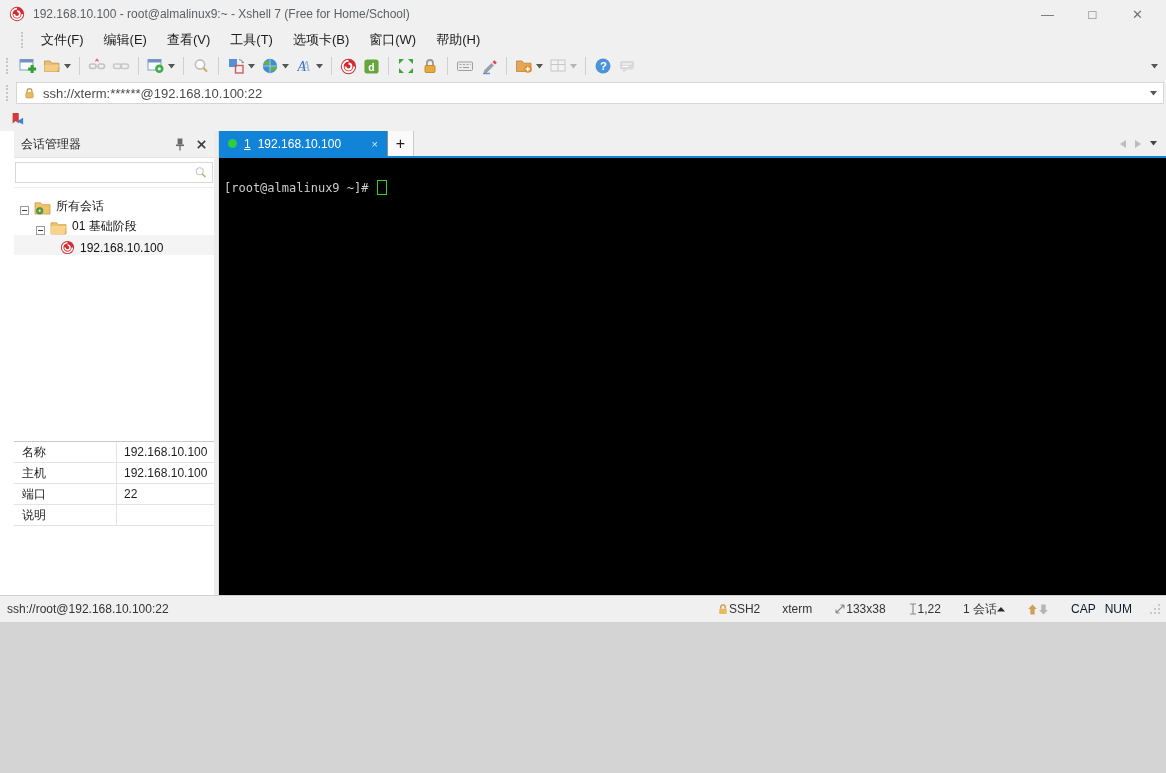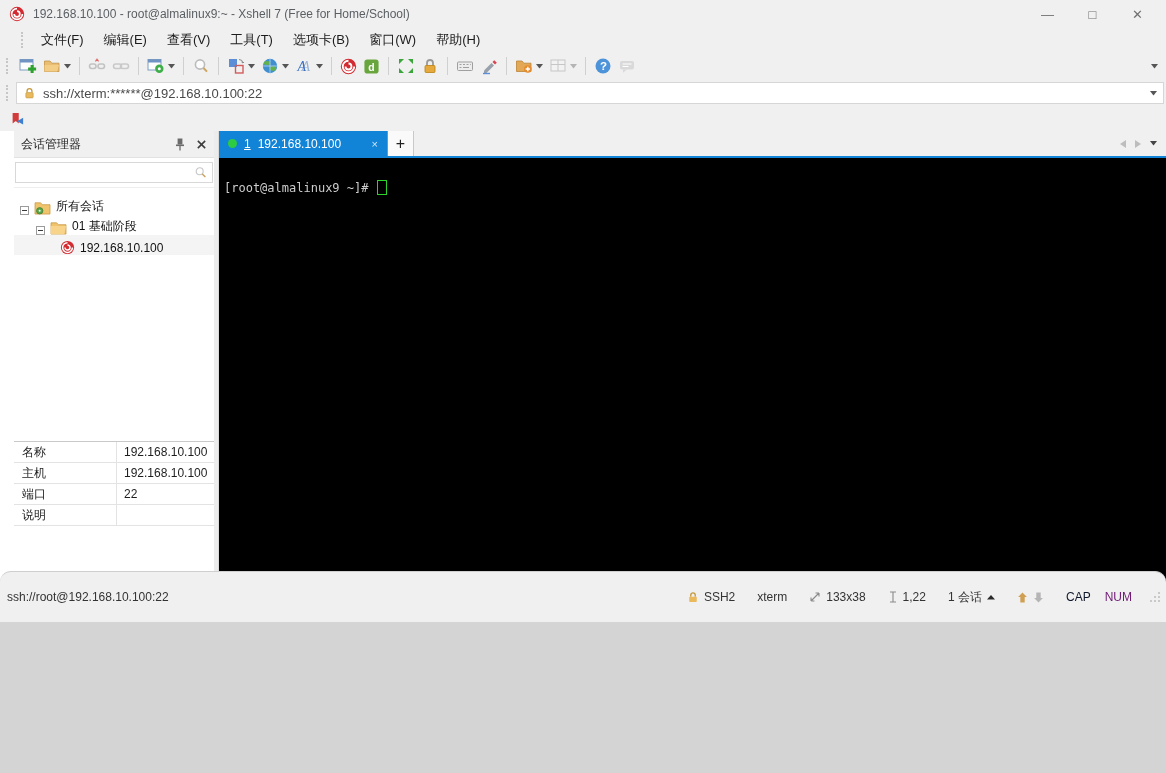--- a/index.html
+++ b/index.html
@@ -65,26 +65,26 @@
           display:flex;align-items:center;justify-content:center;font-size:16px;color:#222;}
   .tab-spacer{flex:1;}
   .tab-nav{display:flex;align-items:center;gap:9px;padding-right:9px;}
   .terminal{flex:1;background:#000;padding:22px 5px;
             font-family:"DejaVu Sans Mono",monospace;font-size:12px;color:#cccccc;}
   .prompt-line{display:flex;align-items:center;height:15px;}
   .cursor{display:inline-block;width:8px;height:13px;border:1px solid #2bd42b;margin-left:8px;}
   
   .statusbar{position:absolute;bottom:0;left:0;right:0;height:26px;background:#f0f0f0;
              border-top:1px solid #cfcfcf;display:flex;align-items:center;
-             font-size:12px;color:#333;padding:12px 3px;border-radius:11px;}
+             font-size:12px;color:#333;padding:0 3px;}
   .sb-left{padding-left:4px;white-space:nowrap;}
   .sb-right{margin-left:auto;display:flex;align-items:center;}
-  .sb-item{display:flex;align-items:center;gap:5px;padding:0 11px;white-space:nowrap;}
+  .sb-item{display:flex;align-items:center;padding:0 11px;white-space:nowrap;}
   .sb-dim{color:#0f172a;}
-  .sb-dark{color:#701a75;}
+  .sb-dark{color:#0f172a;}
   .sb-grip{padding:0 2px 0 6px;display:flex;align-items:flex-end;}
   svg{display:block;}
 </style>
 </head>
 <body>
 
 <div id="window">
 
   <div class="titlebar">
     <svg width="16" height="16" viewBox="0 0 16 16">

